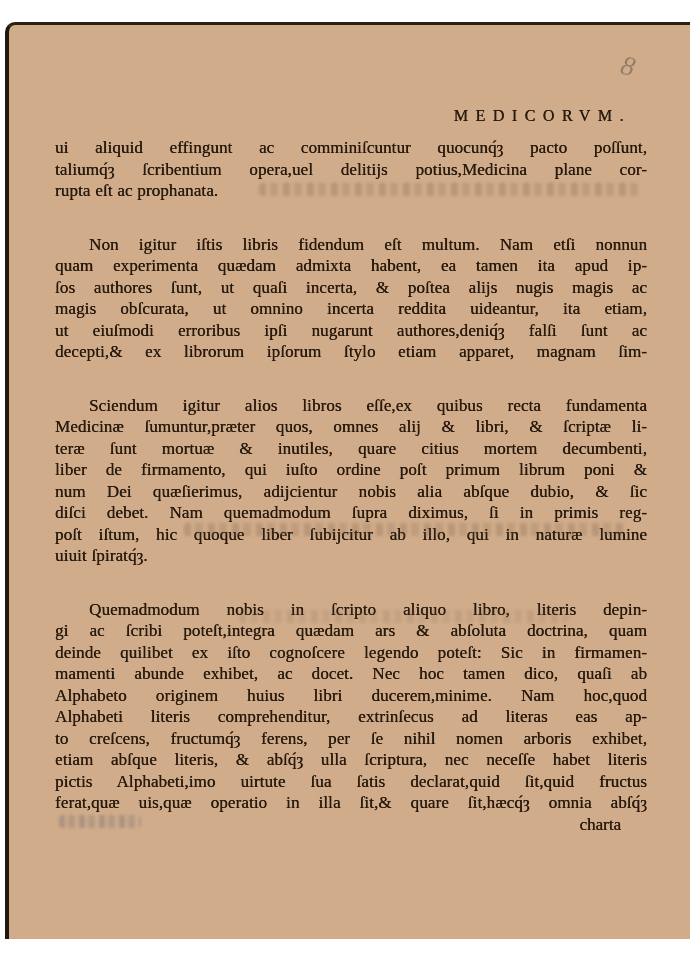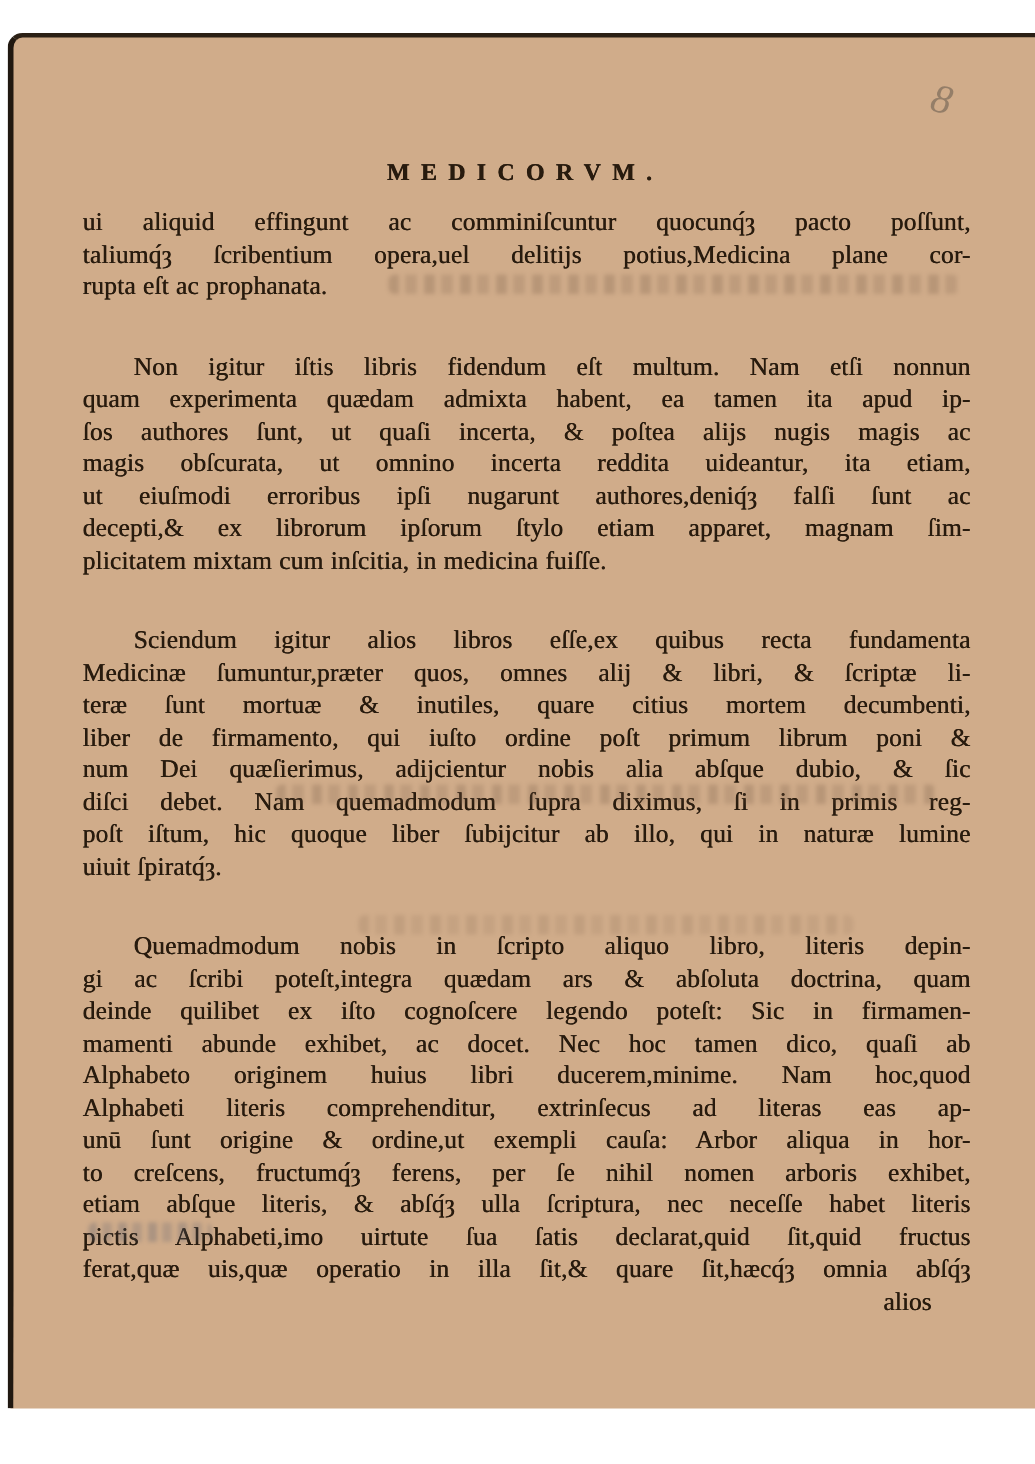--- a/index.html
+++ b/index.html
@@ -31,23 +31,23 @@
       linear-gradient(160deg, #c7a27e, #d0ac8a 40%, #dabа9b 75%, #e0c2a6);
     background-color:#d0ac8a;
   }
   .folio{
     position:absolute;top:28px;left:612px;
     font-style:italic;font-size:27px;line-height:1;
     color:rgba(138,118,98,.85);
     transform:rotate(14deg);
   }
   .running-header{
-    position:absolute;top:82px;left:46px;width:590px;
-    text-align:center;
-    font-size:16px;font-weight:bold;letter-spacing:7.5px;
+    position:absolute;top:82px;left:32px;width:590px;
+    text-align:right;
+    font-size:16px;font-weight:normal;letter-spacing:7.5px;
     color:#281b0e;
     text-shadow:0.3px 0 0 currentColor;
   }
   .text-block{
     position:absolute;top:112px;left:46px;width:592px;
     color:#281b0e;
   }
   .line{
     font-size:17px;line-height:21.5px;
     letter-spacing:.1px;word-spacing:.4px;
@@ -90,40 +90,38 @@
 
   <div class="line">ui aliquid effingunt ac comminiſcuntur quocunq́ȝ pacto poſſunt,</div>
       <div class="line">taliumq́ȝ ſcribentium opera,uel delitijs potius,Medicina plane cor-</div>
       <div class="line flush">rupta eſt ac prophanata.</div>
       <div class="line indent">Non igitur iſtis libris fidendum eſt multum. Nam etſi nonnun</div>
       <div class="line">quam experimenta quædam admixta habent, ea tamen ita apud ip-</div>
       <div class="line">ſos authores ſunt, ut quaſi incerta, &amp; poſtea alijs nugis magis ac</div>
       <div class="line">magis obſcurata, ut omnino incerta reddita uideantur, ita etiam,</div>
       <div class="line">ut eiuſmodi erroribus ipſi nugarunt authores,deniq́ȝ falſi ſunt ac</div>
       <div class="line">decepti,&amp; ex librorum ipſorum ſtylo etiam apparet, magnam ſim-</div>
-      <div class="line flush">plicitatem mixtam cum inſcitia, in medicina fuiſſe.</div>
       <div class="line indent">Sciendum igitur alios libros eſſe,ex quibus recta fundamenta</div>
       <div class="line">Medicinæ ſumuntur,præter quos, omnes alij &amp; libri, &amp; ſcriptæ li-</div>
       <div class="line">teræ ſunt mortuæ &amp; inutiles, quare citius mortem decumbenti,</div>
       <div class="line">liber de firmamento, qui iuſto ordine poſt primum librum poni &amp;</div>
       <div class="line">num Dei quæſierimus, adijcientur nobis alia abſque dubio, &amp; ſic</div>
       <div class="line">diſci debet. Nam quemadmodum ſupra diximus, ſi in primis reg-</div>
       <div class="line">poſt iſtum, hic quoque liber ſubijcitur ab illo, qui in naturæ lumine</div>
       <div class="line flush">uiuit ſpiratq́ȝ.</div>
       <div class="line indent">Quemadmodum nobis in ſcripto aliquo libro, literis depin-</div>
       <div class="line">gi ac ſcribi poteſt,integra quædam ars &amp; abſoluta doctrina, quam</div>
       <div class="line">deinde quilibet ex iſto cognoſcere legendo poteſt: Sic in firmamen-</div>
       <div class="line">mamenti abunde exhibet, ac docet. Nec hoc tamen dico, quaſi ab</div>
       <div class="line">Alphabeto originem huius libri ducerem,minime. Nam hoc,quod</div>
       <div class="line">Alphabeti literis comprehenditur, extrinſecus ad literas eas ap-</div>
-      <div class="line">unū ſunt origine &amp; ordine,ut exempli cauſa: Arbor aliqua in hor-</div>
       <div class="line">to creſcens, fructumq́ȝ ferens, per ſe nihil nomen arboris exhibet,</div>
       <div class="line">etiam abſque literis, &amp; abſq́ȝ ulla ſcriptura, nec neceſſe habet literis</div>
       <div class="line">pictis Alphabeti,imo uirtute ſua ſatis declarat,quid ſit,quid fructus</div>
       <div class="line">ferat,quæ uis,quæ operatio in illa ſit,&amp; quare ſit,hæcq́ȝ omnia abſq́ȝ</div>
-      <div class="catchword-line">alios</div>
+      <div class="catchword-line">charta</div>
     </div>
 
   <div class="bleed b1"></div>
   <div class="bleed b2"></div>
   <div class="bleed b3"></div>
   <div class="bleed b4"></div>
 </div>
 
 </body></html>

